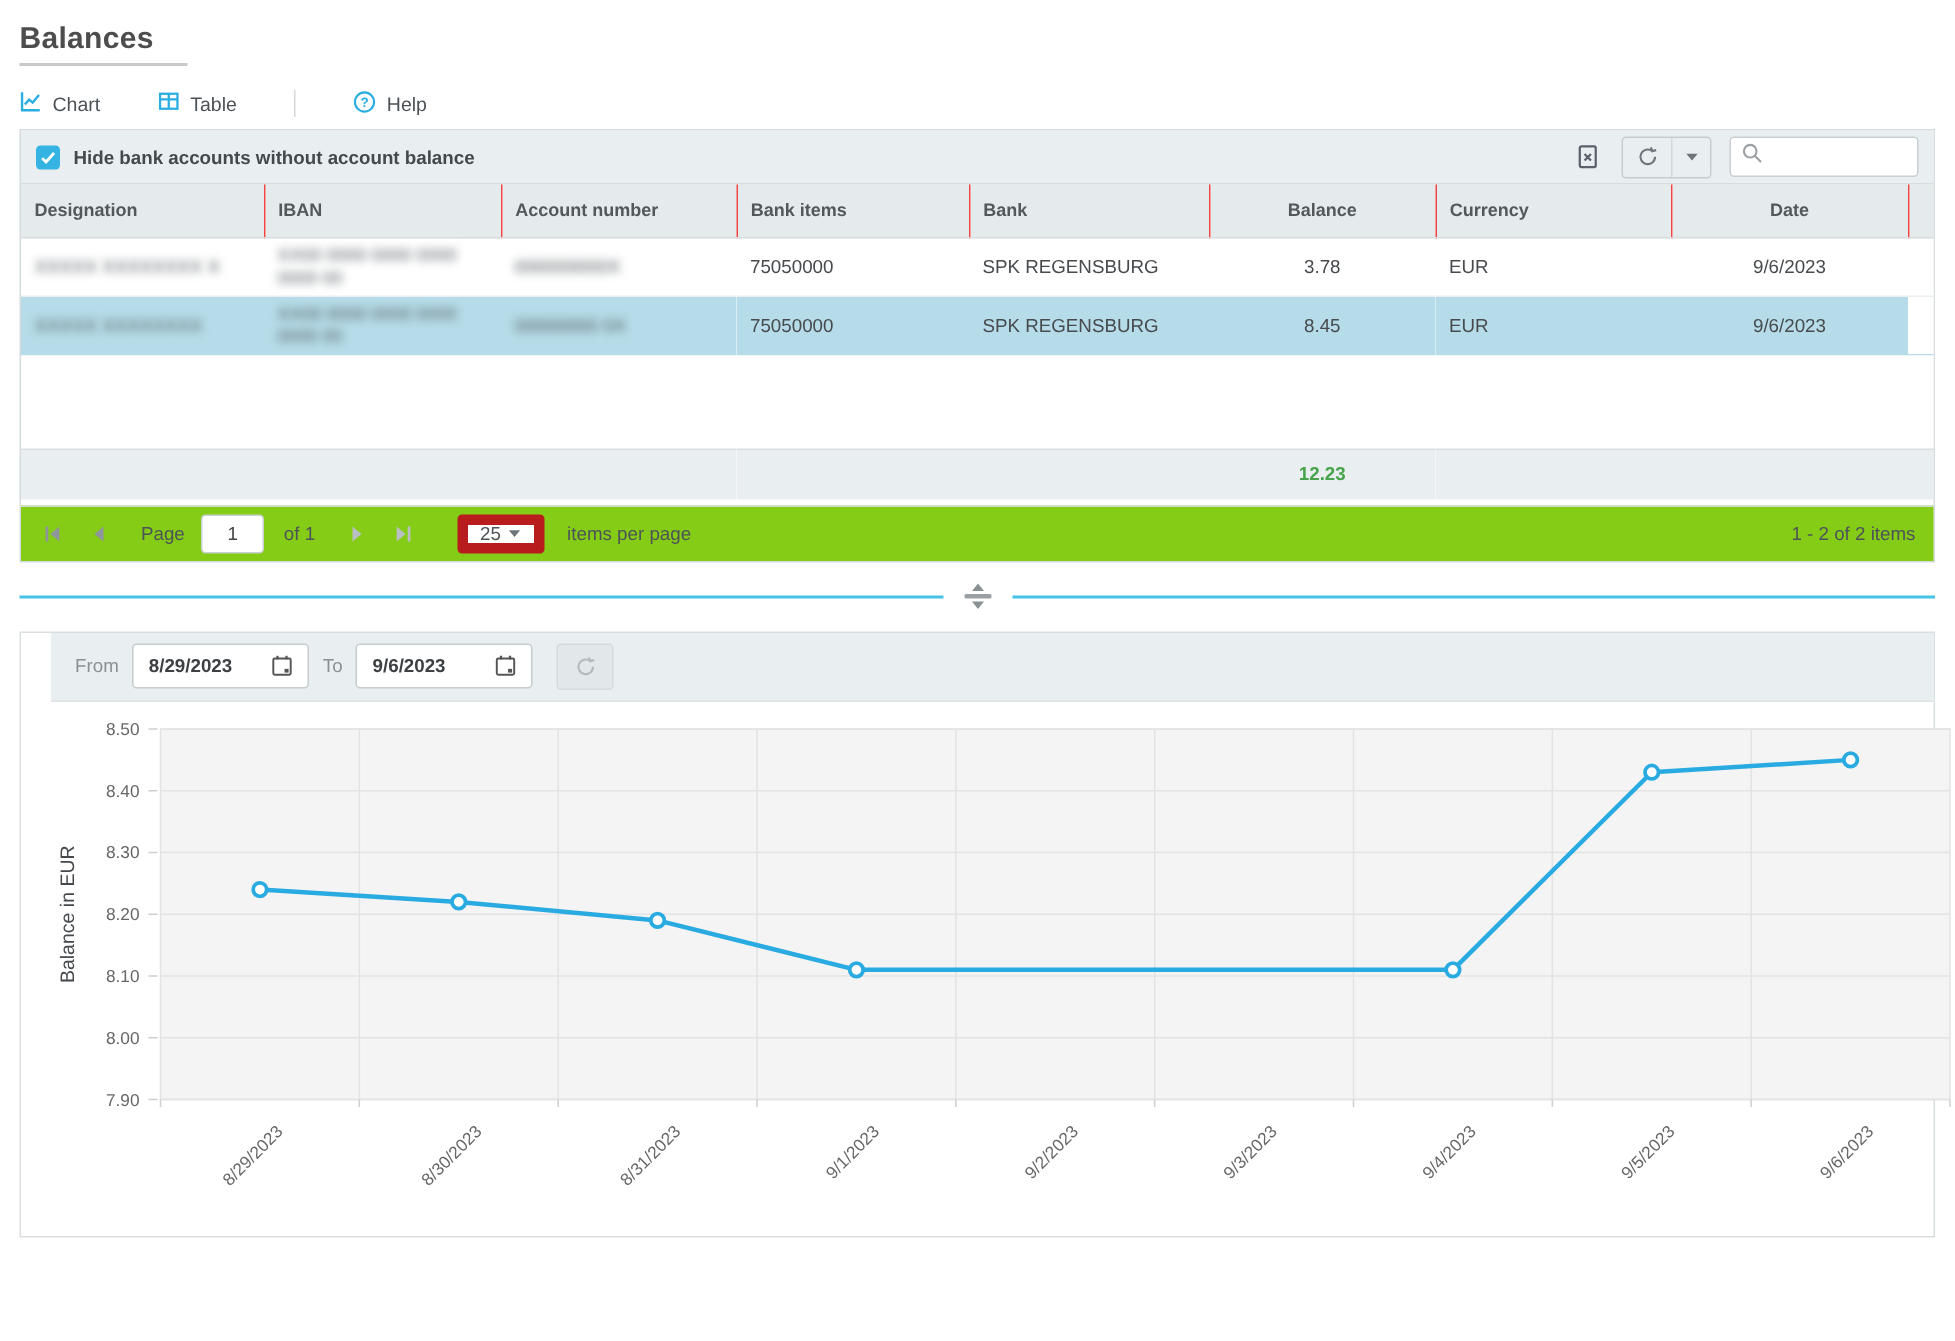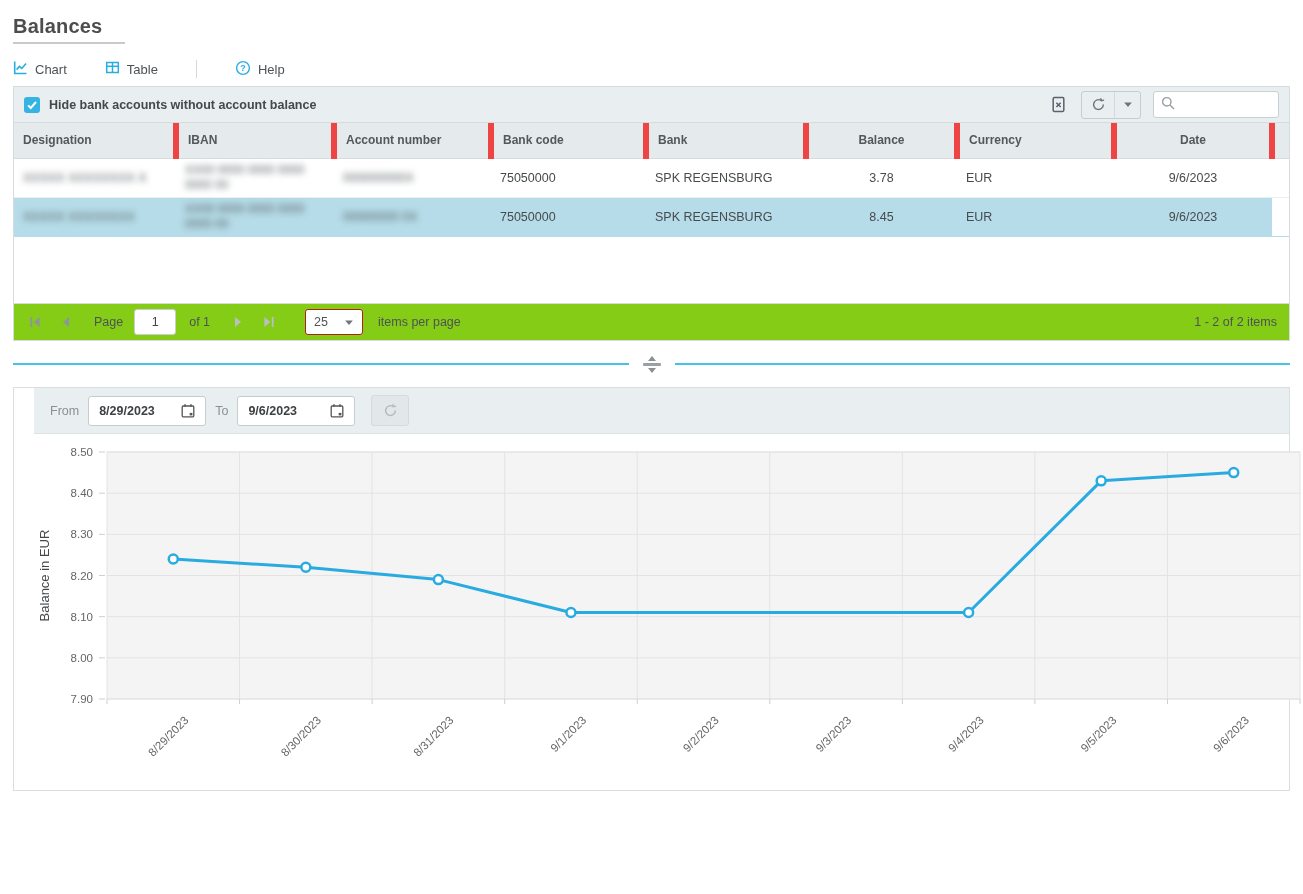--- a/index.html
+++ b/index.html
@@ -30,21 +30,21 @@
                       align-items: center; justify-content: center; cursor: pointer; }
   .seg-refresh { width: 32px; }
   .seg-caret { width: 26px; border-left: 1px solid #d4d9dc !important; }
   .searchbox { display: flex; align-items: center; background: #fff; border: 1px solid #c9cfd2;
                border-radius: 3px; height: 27px; width: 126px; padding: 0 7px; gap: 6px; }
   .searchbox input { border: none; outline: none; flex: 1; min-width: 0;
                      font: 12.5px "Liberation Sans", sans-serif; background: transparent; }
 
   table { border-collapse: collapse; table-layout: fixed; width: 100%; }
   th { height: 35px; background: #e5eaec; border-bottom: 1px solid #d6dbde;
-       border-right: 6px solid #ef4444; font-size: 12px; font-weight: 600; color: #53585c;
+       border-right: 1px solid #ef4444; font-size: 12px; font-weight: 600; color: #53585c;
        text-align: left; padding: 0 9px; white-space: nowrap; overflow: hidden; }
   th.last { border-right: none; }
   td { height: 39px; padding: 2px 9px; font-size: 12.5px; color: #474b4e;
        border-bottom: 1px solid #ebeeef; background: #fff; overflow: hidden; vertical-align: middle; }
   tr.selected td { background: #b5dce8; border-bottom-color: #b5dce8; }
   tr.selected td.spacer { background: #fff; }
   .right { text-align: center; } .center { text-align: center; }
   .iban-cell { font-size: 12px; line-height: 15px; }
   .filler { height: 62px; background: #fff; }
   .sumrow td { height: 33px; background: #e9eef0; border-top: 1px solid #d9dee1;
@@ -52,21 +52,21 @@
 
   .pager { height: 37px; background: #84cc16; border-top: 1px solid #d6dbde; margin-top: 4px;
            display: flex; align-items: center; padding: 0 8px; gap: 5px;
            font-size: 12.5px; color: #4e5357; }
   .pg-btn { width: 26px; height: 26px; display: flex; align-items: center; justify-content: center;
             background: none; border: none; cursor: pointer; padding: 0; }
   .page-label { margin: 0 6px 0 10px; }
   .page-input { width: 42px; height: 26px; border: 1px solid #c9cfd2; border-radius: 3px;
                 text-align: center; font: 12.5px "Liberation Sans", sans-serif; color: #444; }
   .of-label { margin: 0 10px 0 8px; text-align: center; }
-  .size-select { width: 58px; height: 26px; border: 1px solid #b91c1c; border-radius: 3px;
+  .size-select { width: 58px; height: 26px; border: 7px solid #b91c1c; border-radius: 3px;
                  background: #fff; display: flex; align-items: center; justify-content: space-between;
                  padding: 0 8px; margin: 0 10px 0 18px; cursor: pointer; font-size: 12.5px; }
   .pager-range { margin-left: auto; padding-right: 4px; }
 
   .splitter { height: 46px; display: flex; align-items: center; justify-content: center;
               position: relative; cursor: row-resize; }
   .split-line { position: absolute; left: 0; right: 0; top: 22px; height: 2px; background: #45c2e6; }
   .split-handle { position: relative; z-index: 1; background: #fff; padding: 0 14px;
                   display: flex; flex-direction: column; align-items: center; gap: 2px; }
   .arr-up { width: 0; height: 0; border-left: 4px solid transparent; border-right: 4px solid transparent;
@@ -190,21 +190,21 @@
             <col style="width:151px">
           <col style="width:157px">
             <col style="width:158px">
             <col style="width:17px">
         </colgroup>
         <tbody>
             <tr>
           <th>Designation</th>
           <th>IBAN</th>
           <th>Account number</th>
-          <th>Bank code</th>
+          <th>Bank items</th>
           <th>Bank</th>
           <th class="right">Balance</th>
           <th>Currency</th>
           <th class="center">Date</th>
           <th class="last"></th>
         </tr>
       </tbody>
         </table>
 
       <table>
@@ -240,20 +240,46 @@
           <td class="right">8.45</td>
           <td>EUR</td>
           <td class="center">9/6/2023</td>
           <td class="spacer"></td>
         </tr>
       </tbody>
         </table>
 
       <div class="filler"></div>
 
+      <table>
+        <colgroup>
+          <col style="width:162px">
+            <col style="width:158px">
+            <col style="width:157px">
+          <col style="width:155px">
+            <col style="width:160px">
+            <col style="width:151px">
+          <col style="width:157px">
+            <col style="width:158px">
+            <col style="width:17px">
+        </colgroup>
+        <tbody>
+            <tr class="sumrow">
+          <td></td>
+              <td></td>
+              <td></td>
+              <td></td>
+              <td></td>
+          <td class="right">12.23</td>
+          <td></td>
+              <td></td>
+              <td></td>
+        </tr>
+      </tbody>
+        </table>
 
       <div class="pager">
         <button class="pg-btn">
           <svg width="14" height="14" viewBox="0 0 14 14">
               <rect x="2.4" y="2" width="1.8" height="10" fill="#8f969b"></rect>
               <polygon points="11.6,2 5.6,7 11.6,12" fill="#8f969b"></polygon>
             </svg>
         </button>
         <button class="pg-btn">
           <svg width="14" height="14" viewBox="0 0 14 14">

